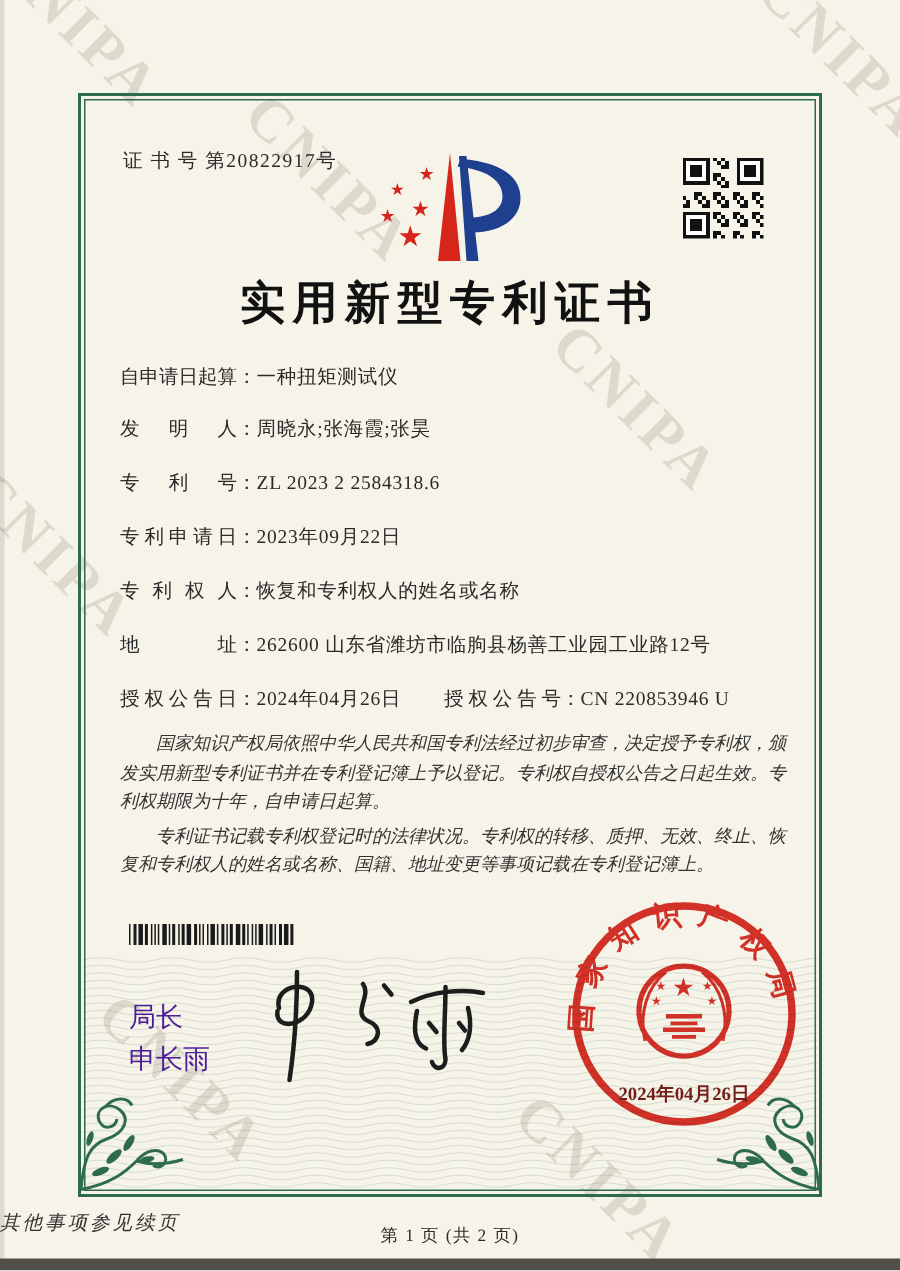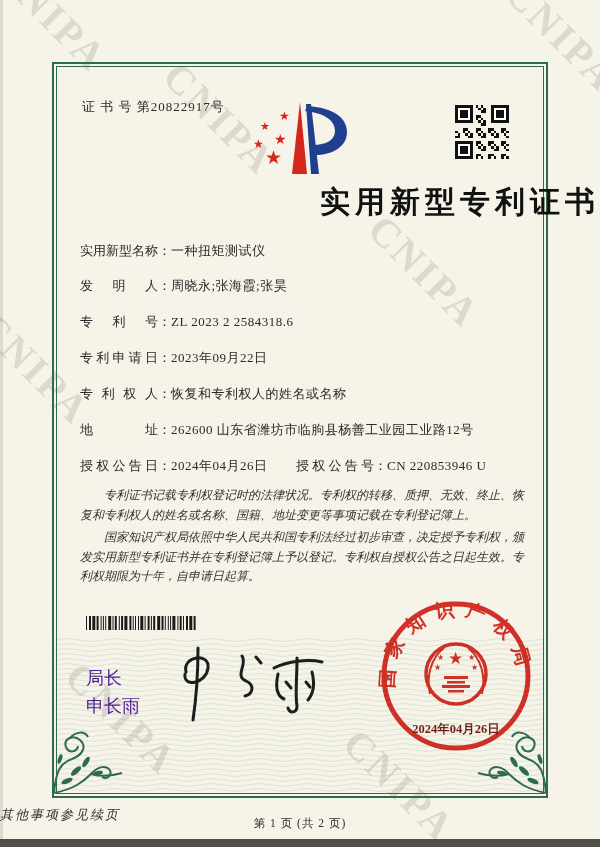--- a/index.html
+++ b/index.html
@@ -14,21 +14,21 @@
   .frame{position:absolute;left:52px;top:62px;width:492px;height:732px;border:2px solid #2e6b4e;}
   .frame::after{content:"";position:absolute;inset:2px;border:1px solid #2e6b4e;}
 
   .waveband{position:absolute;left:55px;top:638px;width:490px;height:156px;pointer-events:none;}
 
   .certno{position:absolute;left:82px;top:98px;font-size:13px;letter-spacing:1px;color:#2b2b2b;}
 
   .logo{position:absolute;left:245px;top:94px;width:122px;height:88px;}
   .qr{position:absolute;left:455px;top:105px;width:54px;height:54px;}
 
-  .title{position:absolute;left:0;top:182px;width:600px;text-align:right;
+  .title{position:absolute;left:0;top:182px;width:600px;text-align:center;
          font-size:30px;font-weight:bold;letter-spacing:5px;color:#111;}
 
   .fields{position:absolute;left:80px;top:236px;width:460px;font-size:13px;color:#2a2a2a;}
   .frow{position:absolute;left:0;white-space:nowrap;}
   .flabel{display:inline-block;width:78px;text-align:justify;text-align-last:justify;vertical-align:top;}
   .fcolon{display:inline-block;width:13px;}
   .fval{letter-spacing:0.5px;}
   .frow2{position:absolute;white-space:nowrap;}
 
   .body-text{position:absolute;left:80px;top:486px;width:444px;font-size:12px;line-height:19.5px;
@@ -236,21 +236,21 @@
       <rect x="16" y="2" width="3" height="3" fill="#111"></rect>
       <rect x="0" y="14" width="7" height="7" fill="#111"></rect>
       <rect x="1" y="15" width="5" height="5" fill="#fff"></rect>
       <rect x="2" y="16" width="3" height="3" fill="#111"></rect>
     </svg>
 
   <div class="title">实用新型专利证书</div>
 
   <div class="fields">
     <div class="frow" style="top:6px;">
-      <span class="flabel">实用新型名称</span><span class="fcolon">：</span><span class="fval">一种扭矩测试仪</span>
+      <span class="flabel">自申请日起算</span><span class="fcolon">：</span><span class="fval">一种扭矩测试仪</span>
     </div>
     <div class="frow" style="top:41px;">
       <span class="flabel">发明人</span><span class="fcolon">：</span><span class="fval">周晓永;张海霞;张昊</span>
     </div>
     <div class="frow" style="top:77px;">
       <span class="flabel">专利号</span><span class="fcolon">：</span><span class="fval">ZL 2023 2 2584318.6</span>
     </div>
     <div class="frow" style="top:113px;">
       <span class="flabel">专利申请日</span><span class="fcolon">：</span><span class="fval">2023年09月22日</span>
     </div>
@@ -262,22 +262,22 @@
     </div>
     <div class="frow" style="top:221px;">
       <span class="flabel">授权公告日</span><span class="fcolon">：</span><span class="fval">2024年04月26日</span>
     </div>
     <div class="frow2" style="top:221px;left:216px;">
       <span class="flabel">授权公告号</span><span class="fcolon">：</span><span class="fval">CN 220853946 U</span>
     </div>
   </div>
 
   <div class="body-text">
+    <p>国家知识产权局依照中华人民共和国专利法经过初步审查，决定授予专利权，颁发实用新型专利证书并在专利登记簿上予以登记。专利权自授权公告之日起生效。专利权期限为十年，自申请日起算。</p>
     <p>专利证书记载专利权登记时的法律状况。专利权的转移、质押、无效、终止、恢复和专利权人的姓名或名称、国籍、地址变更等事项记载在专利登记簿上。</p>
-    <p>国家知识产权局依照中华人民共和国专利法经过初步审查，决定授予专利权，颁发实用新型专利证书并在专利登记簿上予以登记。专利权自授权公告之日起生效。专利权期限为十年，自申请日起算。</p>
   </div>
 
   <svg class="barcode" id="barcode" viewBox="0 0 156 14" preserveAspectRatio="none">
       <rect x="0" y="0" width="1" height="14" fill="#1a1a1a"></rect>
       <rect x="3" y="0" width="2" height="14" fill="#1a1a1a"></rect>
       <rect x="6.3" y="0" width="3" height="14" fill="#1a1a1a"></rect>
       <rect x="10.6" y="0" width="2" height="14" fill="#1a1a1a"></rect>
       <rect x="14.6" y="0" width="1" height="14" fill="#1a1a1a"></rect>
       <rect x="16.9" y="0" width="1" height="14" fill="#1a1a1a"></rect>
       <rect x="19.2" y="0" width="1" height="14" fill="#1a1a1a"></rect>

